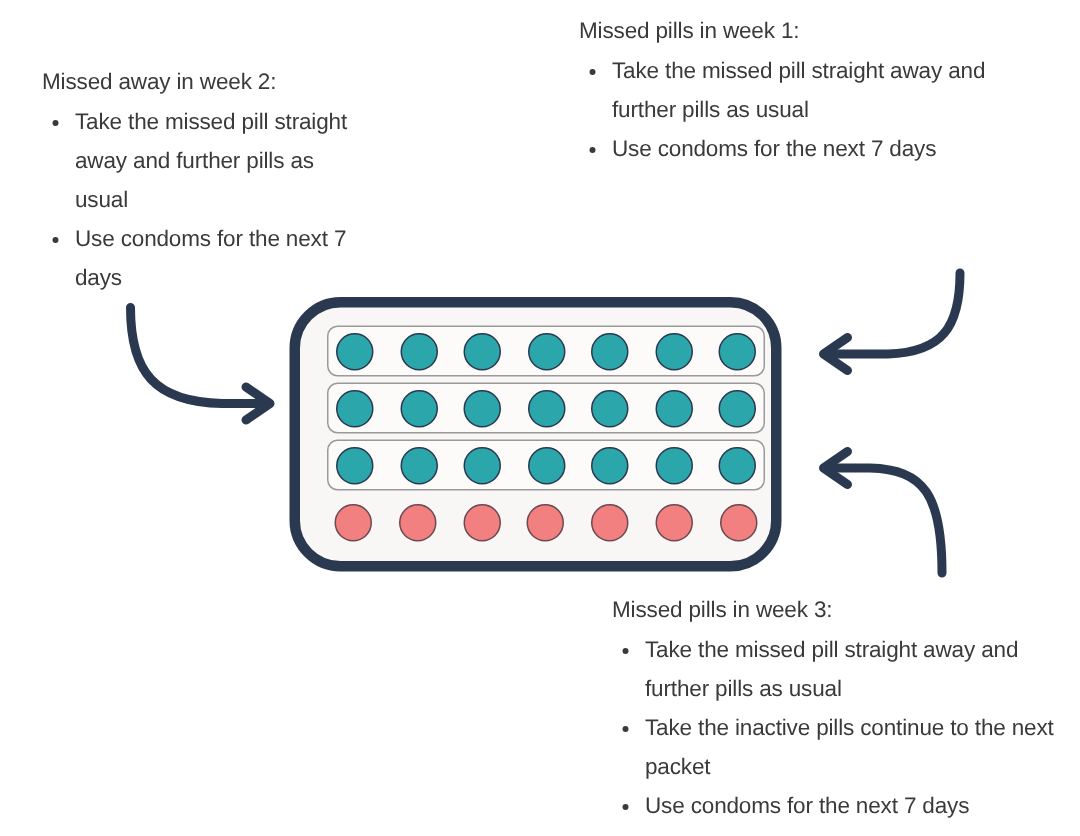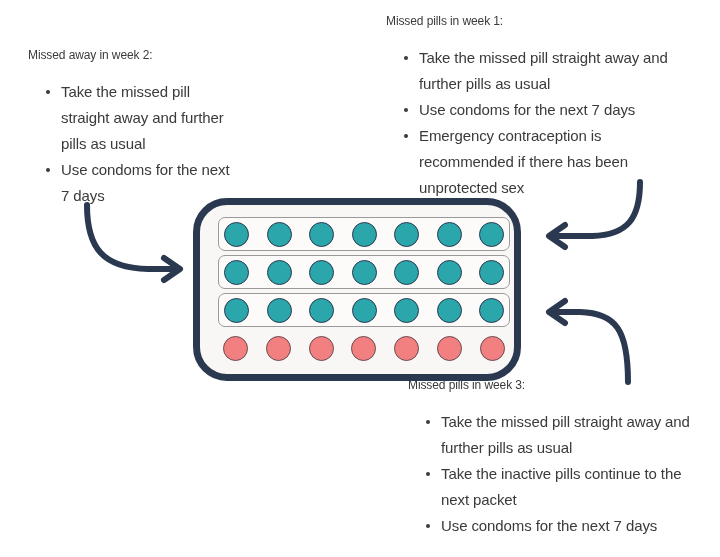--- a/index.html
+++ b/index.html
@@ -19,26 +19,26 @@
   .note {
     position: absolute;
     font-size: 15px;
     line-height: 26px;
     color: #3a3a3a;
     letter-spacing: -0.1px;
   }
   .note-title {
     margin: 0 0 1px 0;
     font-weight: 400;
-    font-size: 12px;
+    font-size: 15px;
     line-height: 26px;
   }
   .note ul {
     list-style: none;
-    margin: 11px;
+    margin: 0;
     padding: 0;
   }
   .note ul li {
     position: relative;
     padding-left: 22px;
     margin: 0;
   }
   .note ul li::before {
     content: "";
     position: absolute;
@@ -46,21 +46,21 @@
     top: 11px;
     width: 4px;
     height: 4px;
     border-radius: 50%;
     background: #3a3a3a;
   }
 
   
   #note-week2 { left: 28px;  top: 42px;  width: 215px; }
   #note-week1 { left: 386px; top: 8px;   width: 300px; }
-  #note-week3 { left: 408px; top: 372px; width: 300px; }
+  #note-week3 { left: 408px; top: 394px; width: 300px; }
 
   
   #pill-pack {
     position: absolute;
     left: 193px;
     top: 198px;
     width: 328px;
     height: 183px;
     box-sizing: border-box;
     border: 7px solid #2b3950;
@@ -122,21 +122,20 @@
     <li>Take the missed pill straight away and further pills as usual</li>
     <li>Use condoms for the next 7 days</li>
   </ul>
 </div>
 
 <div class="note" id="note-week1">
   <p class="note-title">Missed pills in week 1:</p>
   <ul>
     <li>Take the missed pill straight away and further pills as usual</li>
     <li>Use condoms for the next 7 days</li>
-    <li>Emergency contraception is recommended if there has been unprotected sex</li>
   </ul>
 </div>
 
 <div class="note" id="note-week3">
   <p class="note-title">Missed pills in week 3:</p>
   <ul>
     <li>Take the missed pill straight away and further pills as usual</li>
     <li>Take the inactive pills continue to the next packet</li>
     <li>Use condoms for the next 7 days</li>
   </ul>

